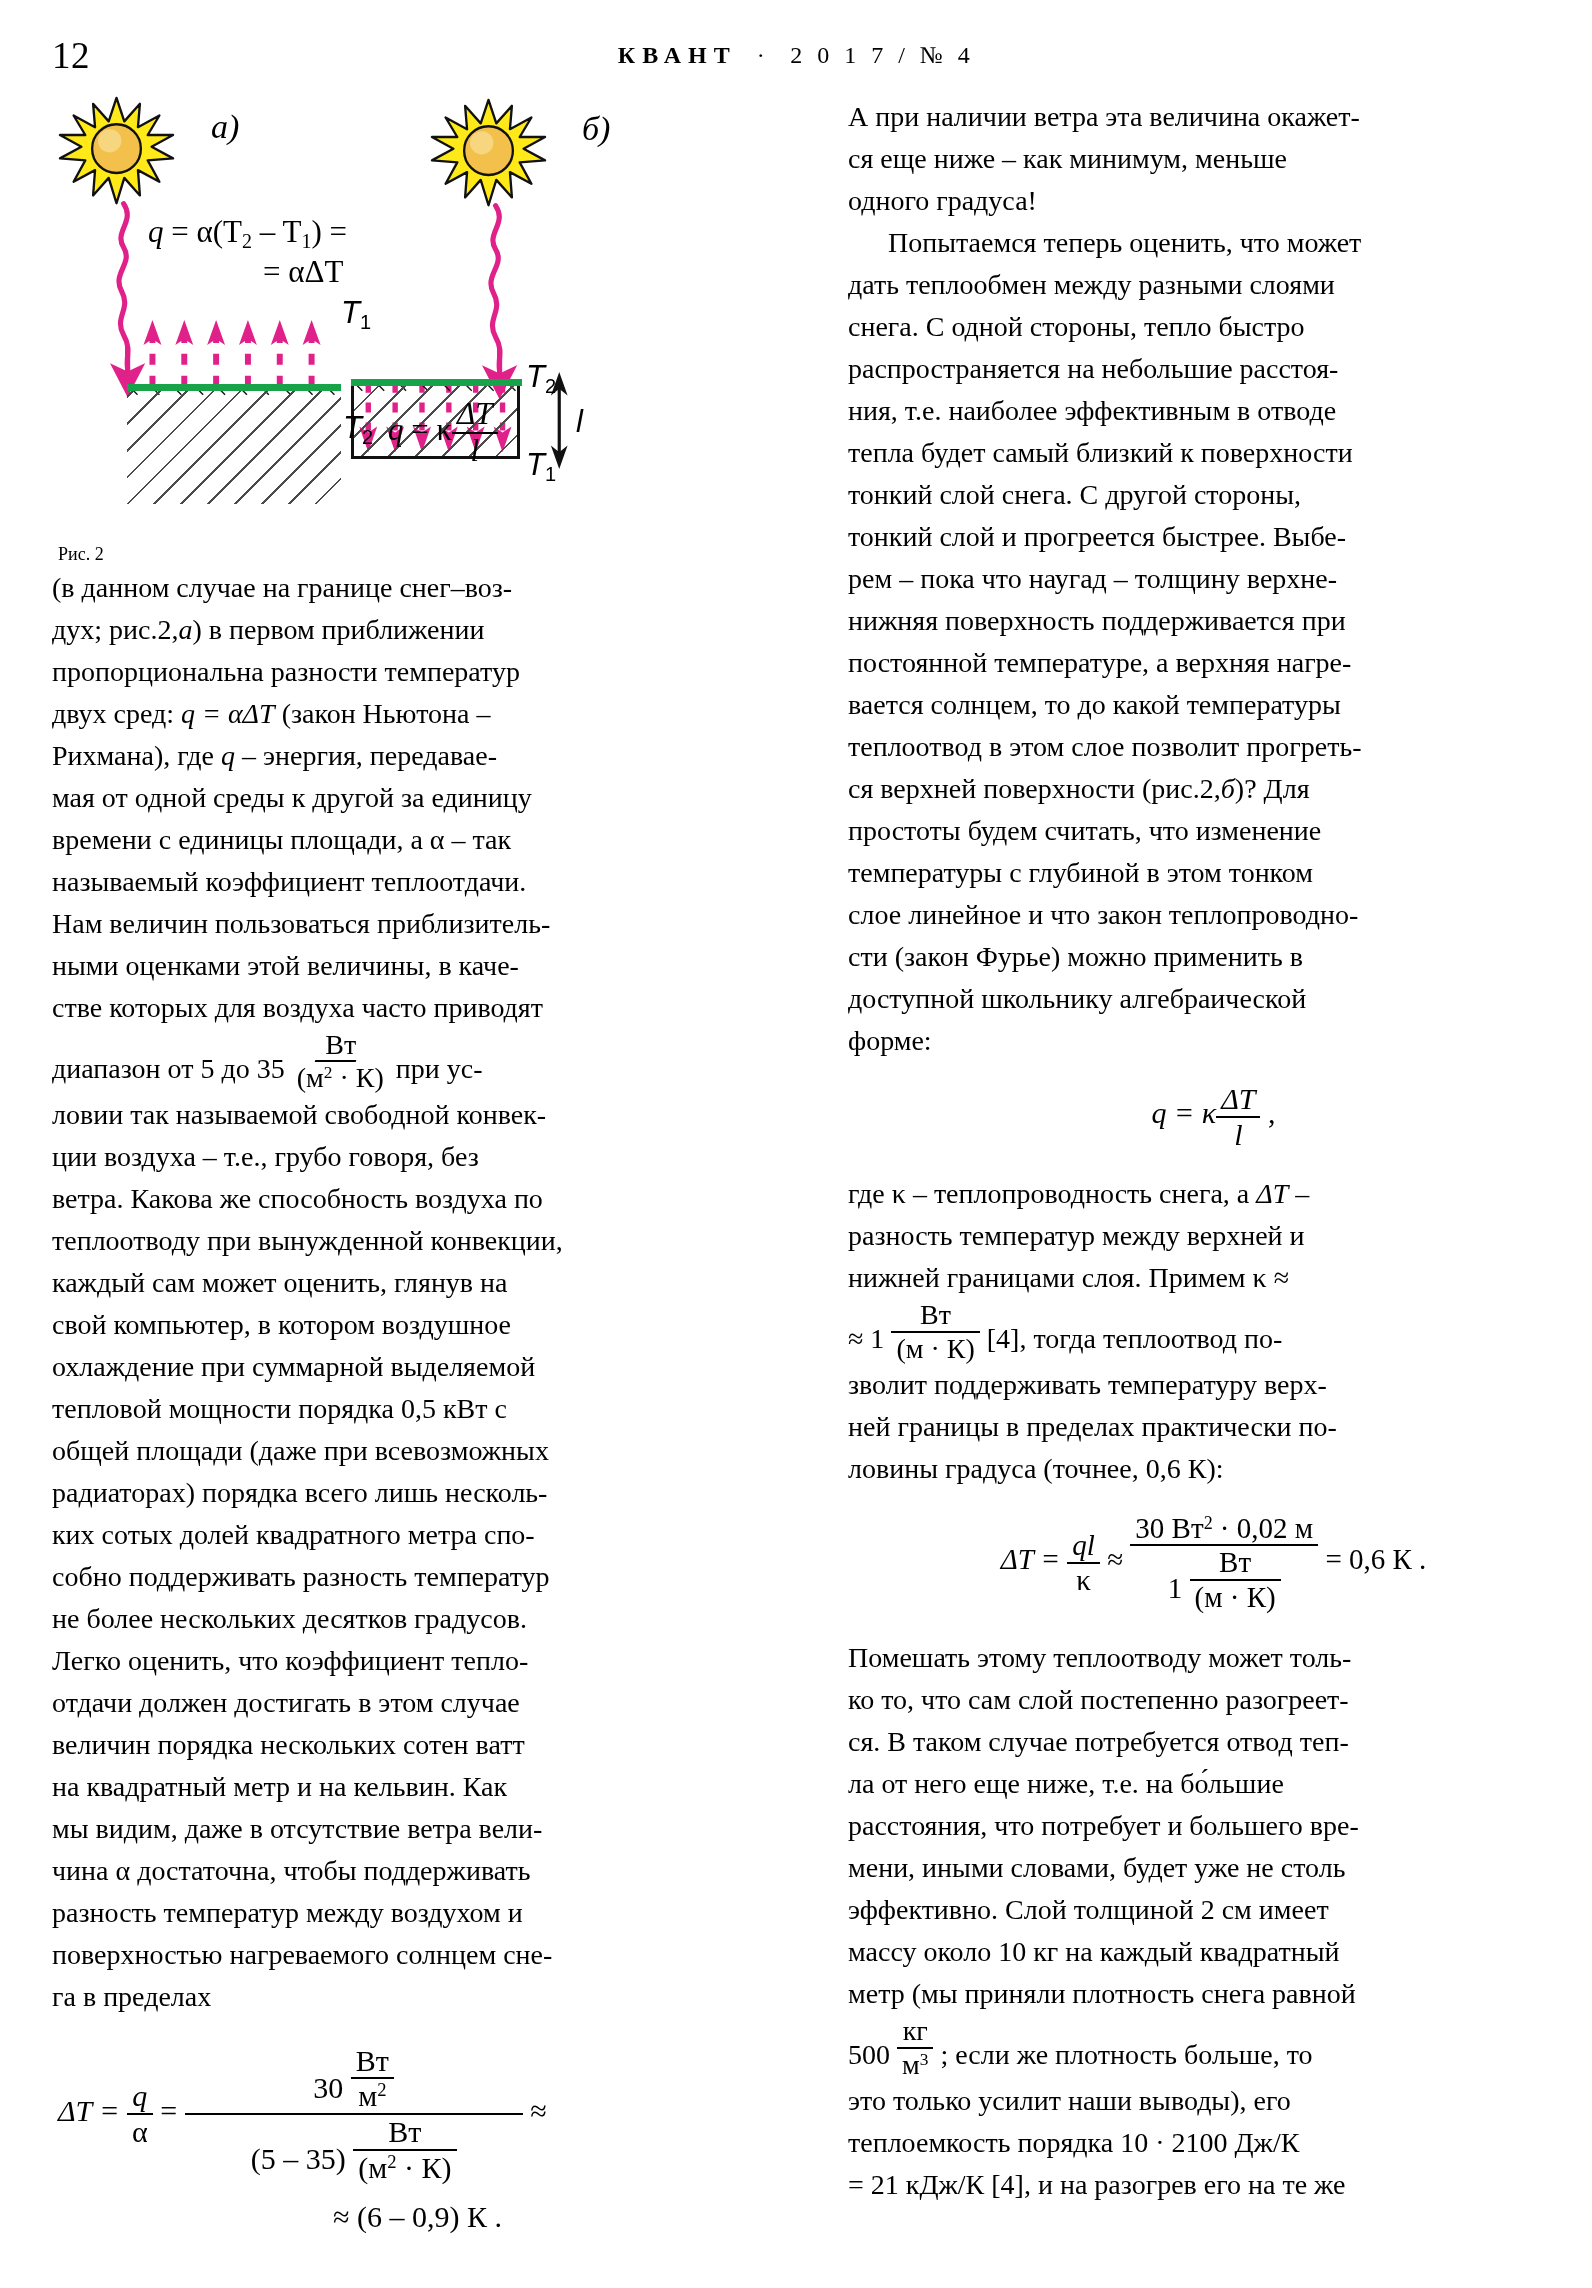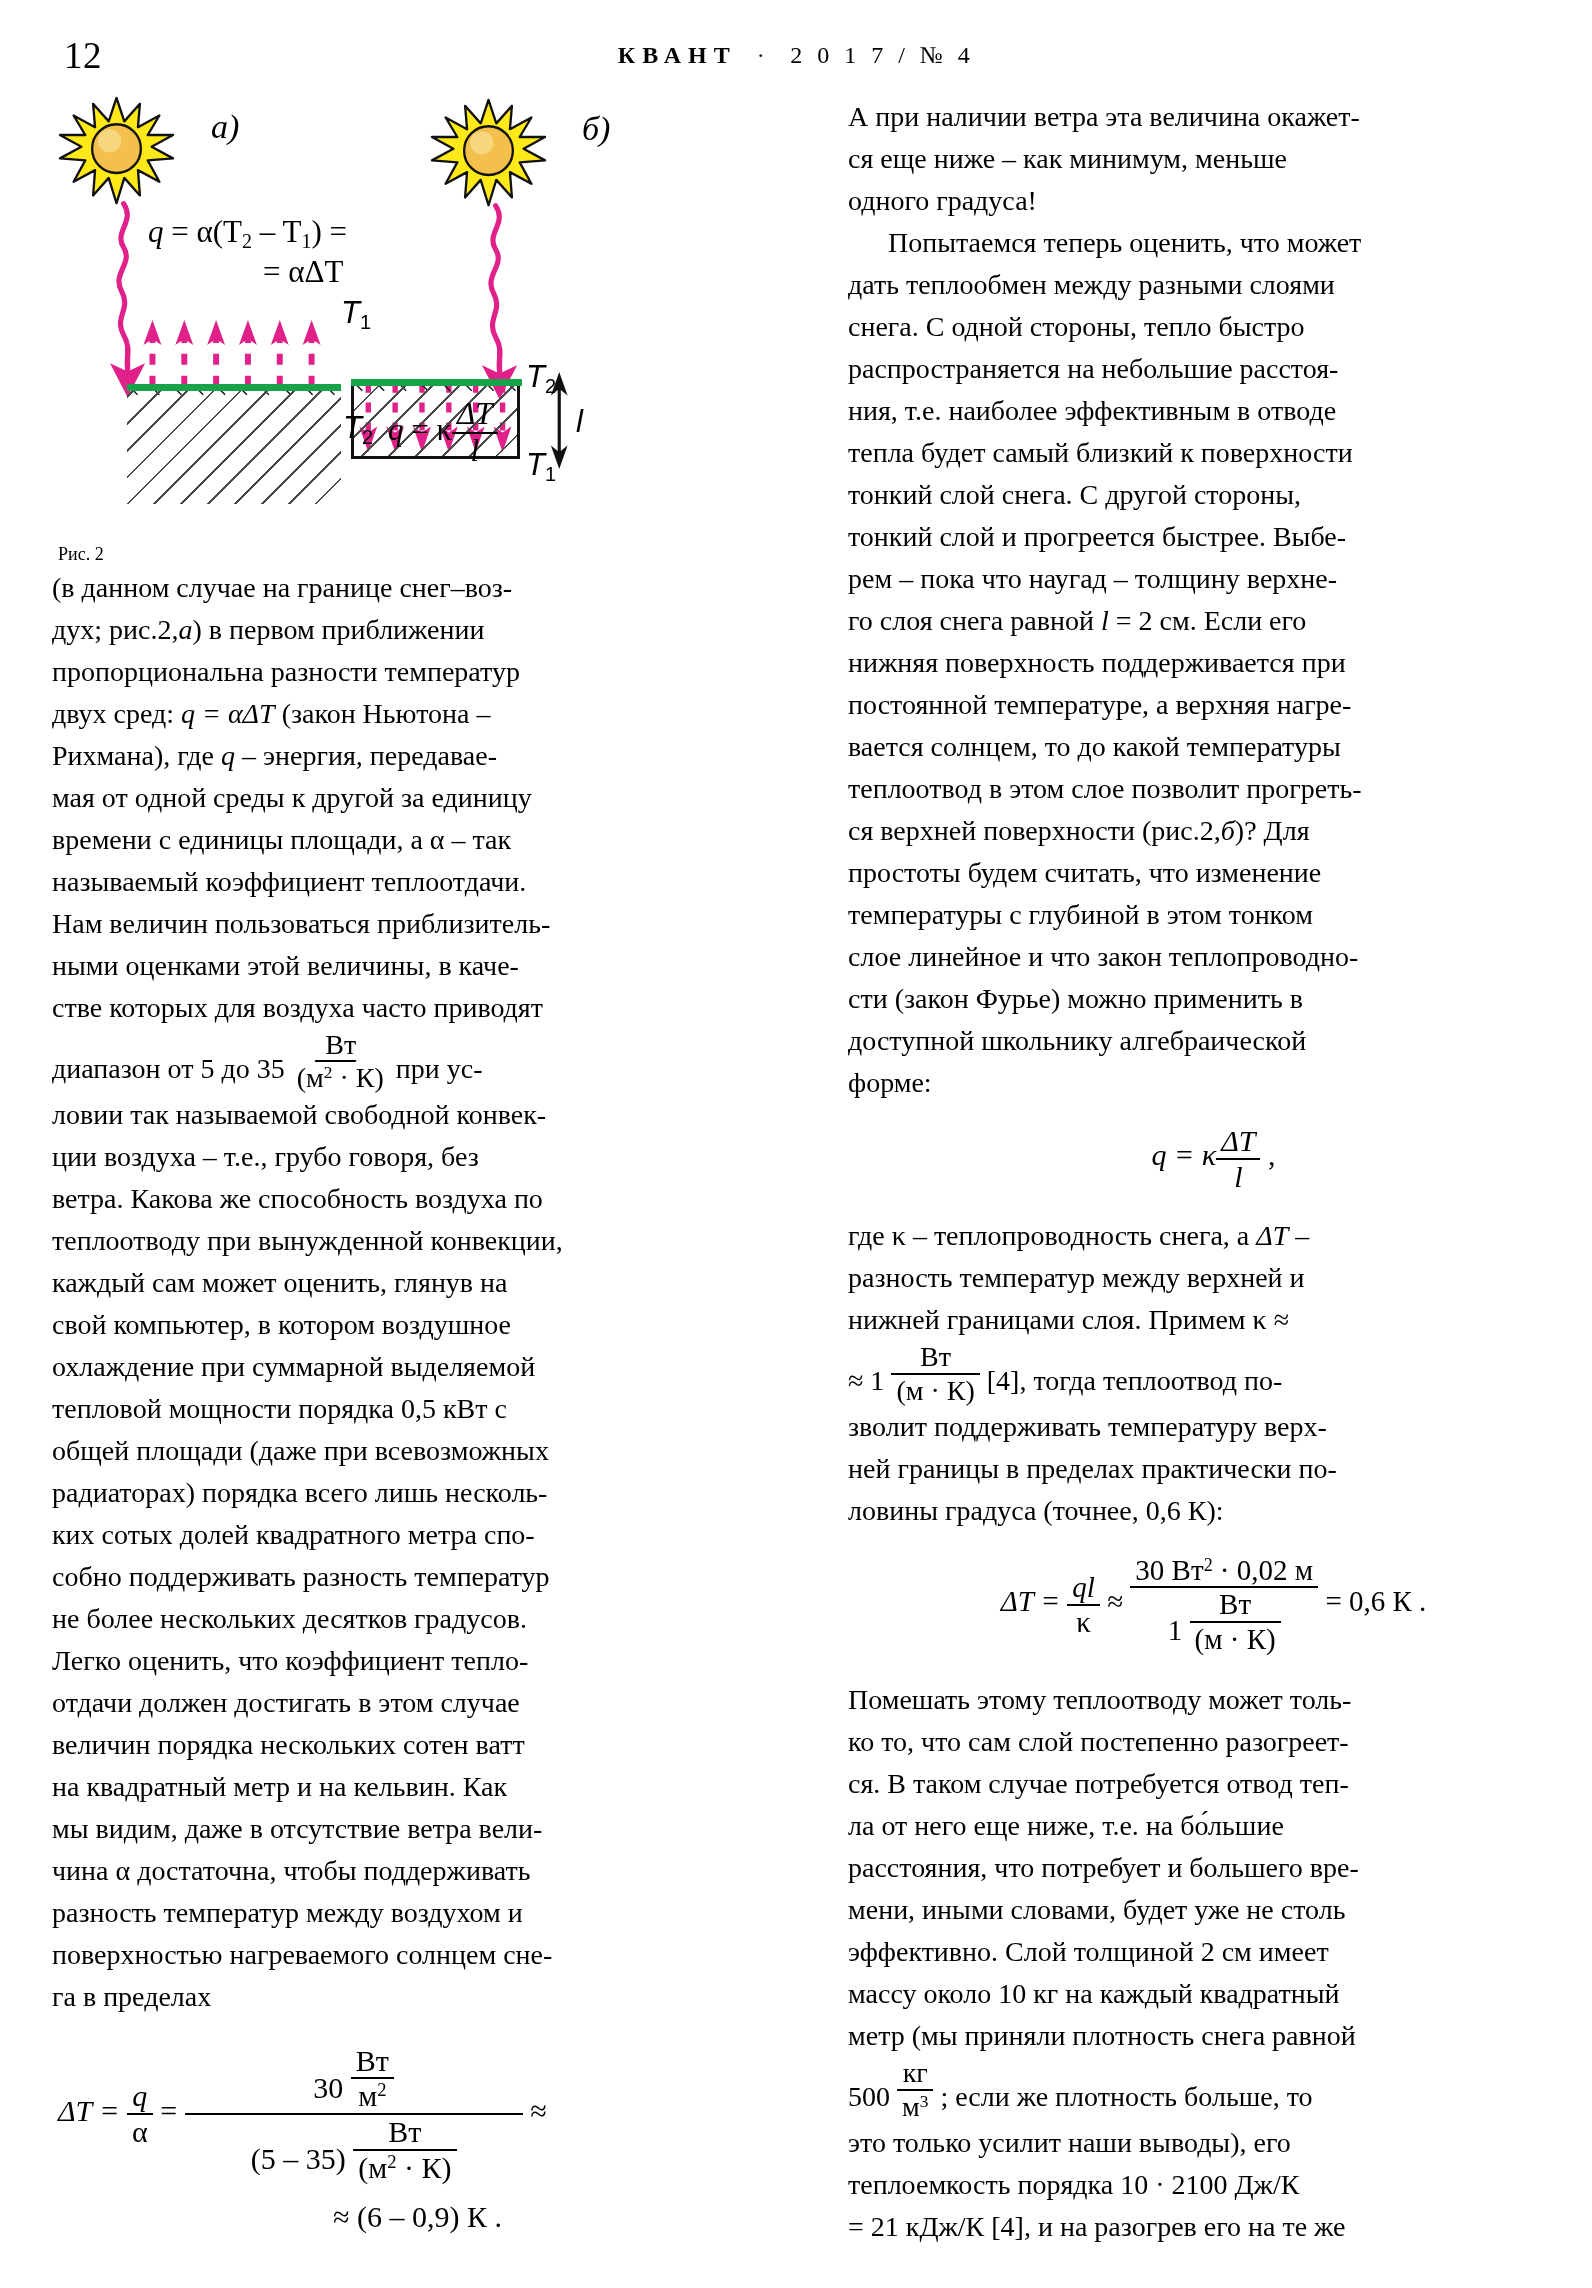--- a/index.html
+++ b/index.html
@@ -7,21 +7,21 @@
     width:1592px;height:2289px;position:relative;
     font-family:"Liberation Serif","DejaVu Serif",serif;
     color:#000;
     -webkit-font-smoothing:antialiased;
   }
   .page{position:absolute;inset:0;}
 
   
   .runhead{position:absolute;left:0;right:0;top:34px;height:46px;}
   .folio{
-    position:absolute;left:64px;top:0;
+    position:absolute;left:52px;top:0;
     font-size:37px;letter-spacing:0.5px;
   }
   .journal{
     position:absolute;left:0;right:0;top:8px;
     text-align:center;
     font-size:24px;
     letter-spacing:4.5px;
   }
   .journal .jname{font-weight:bold;letter-spacing:7px;}
   .journal .jdot{letter-spacing:4px;}
@@ -302,21 +302,20 @@
     <div>одного градуса!</div>
     <div style="text-indent:40px;">Попытаемся теперь оценить, что может</div>
     <div>дать теплообмен между разными слоями</div>
     <div>снега. С одной стороны, тепло быстро</div>
     <div>распространяется на небольшие расстоя-</div>
     <div>ния, т.е. наиболее эффективным в отводе</div>
     <div>тепла будет самый близкий к поверхности</div>
     <div>тонкий слой снега. С другой стороны,</div>
     <div>тонкий слой и прогреется быстрее. Выбе-</div>
     <div>рем – пока что наугад – толщину верхне-</div>
-    <div><span>го слоя снега равной </span><i>l</i><span> = 2 см. Если его</span></div>
     <div>нижняя поверхность поддерживается при</div>
     <div>постоянной температуре, а верхняя нагре-</div>
     <div>вается солнцем, то до какой температуры</div>
     <div>теплоотвод в этом слое позволит прогреть-</div>
     <div><span>ся верхней поверхности (рис.2,</span><i>б</i><span>)? Для</span></div>
     <div>простоты будем считать, что изменение</div>
     <div>температуры с глубиной в этом тонком</div>
     <div>слое линейное и что закон теплопроводно-</div>
     <div>сти (закон Фурье) можно применить в</div>
     <div>доступной школьнику алгебраической</div>

